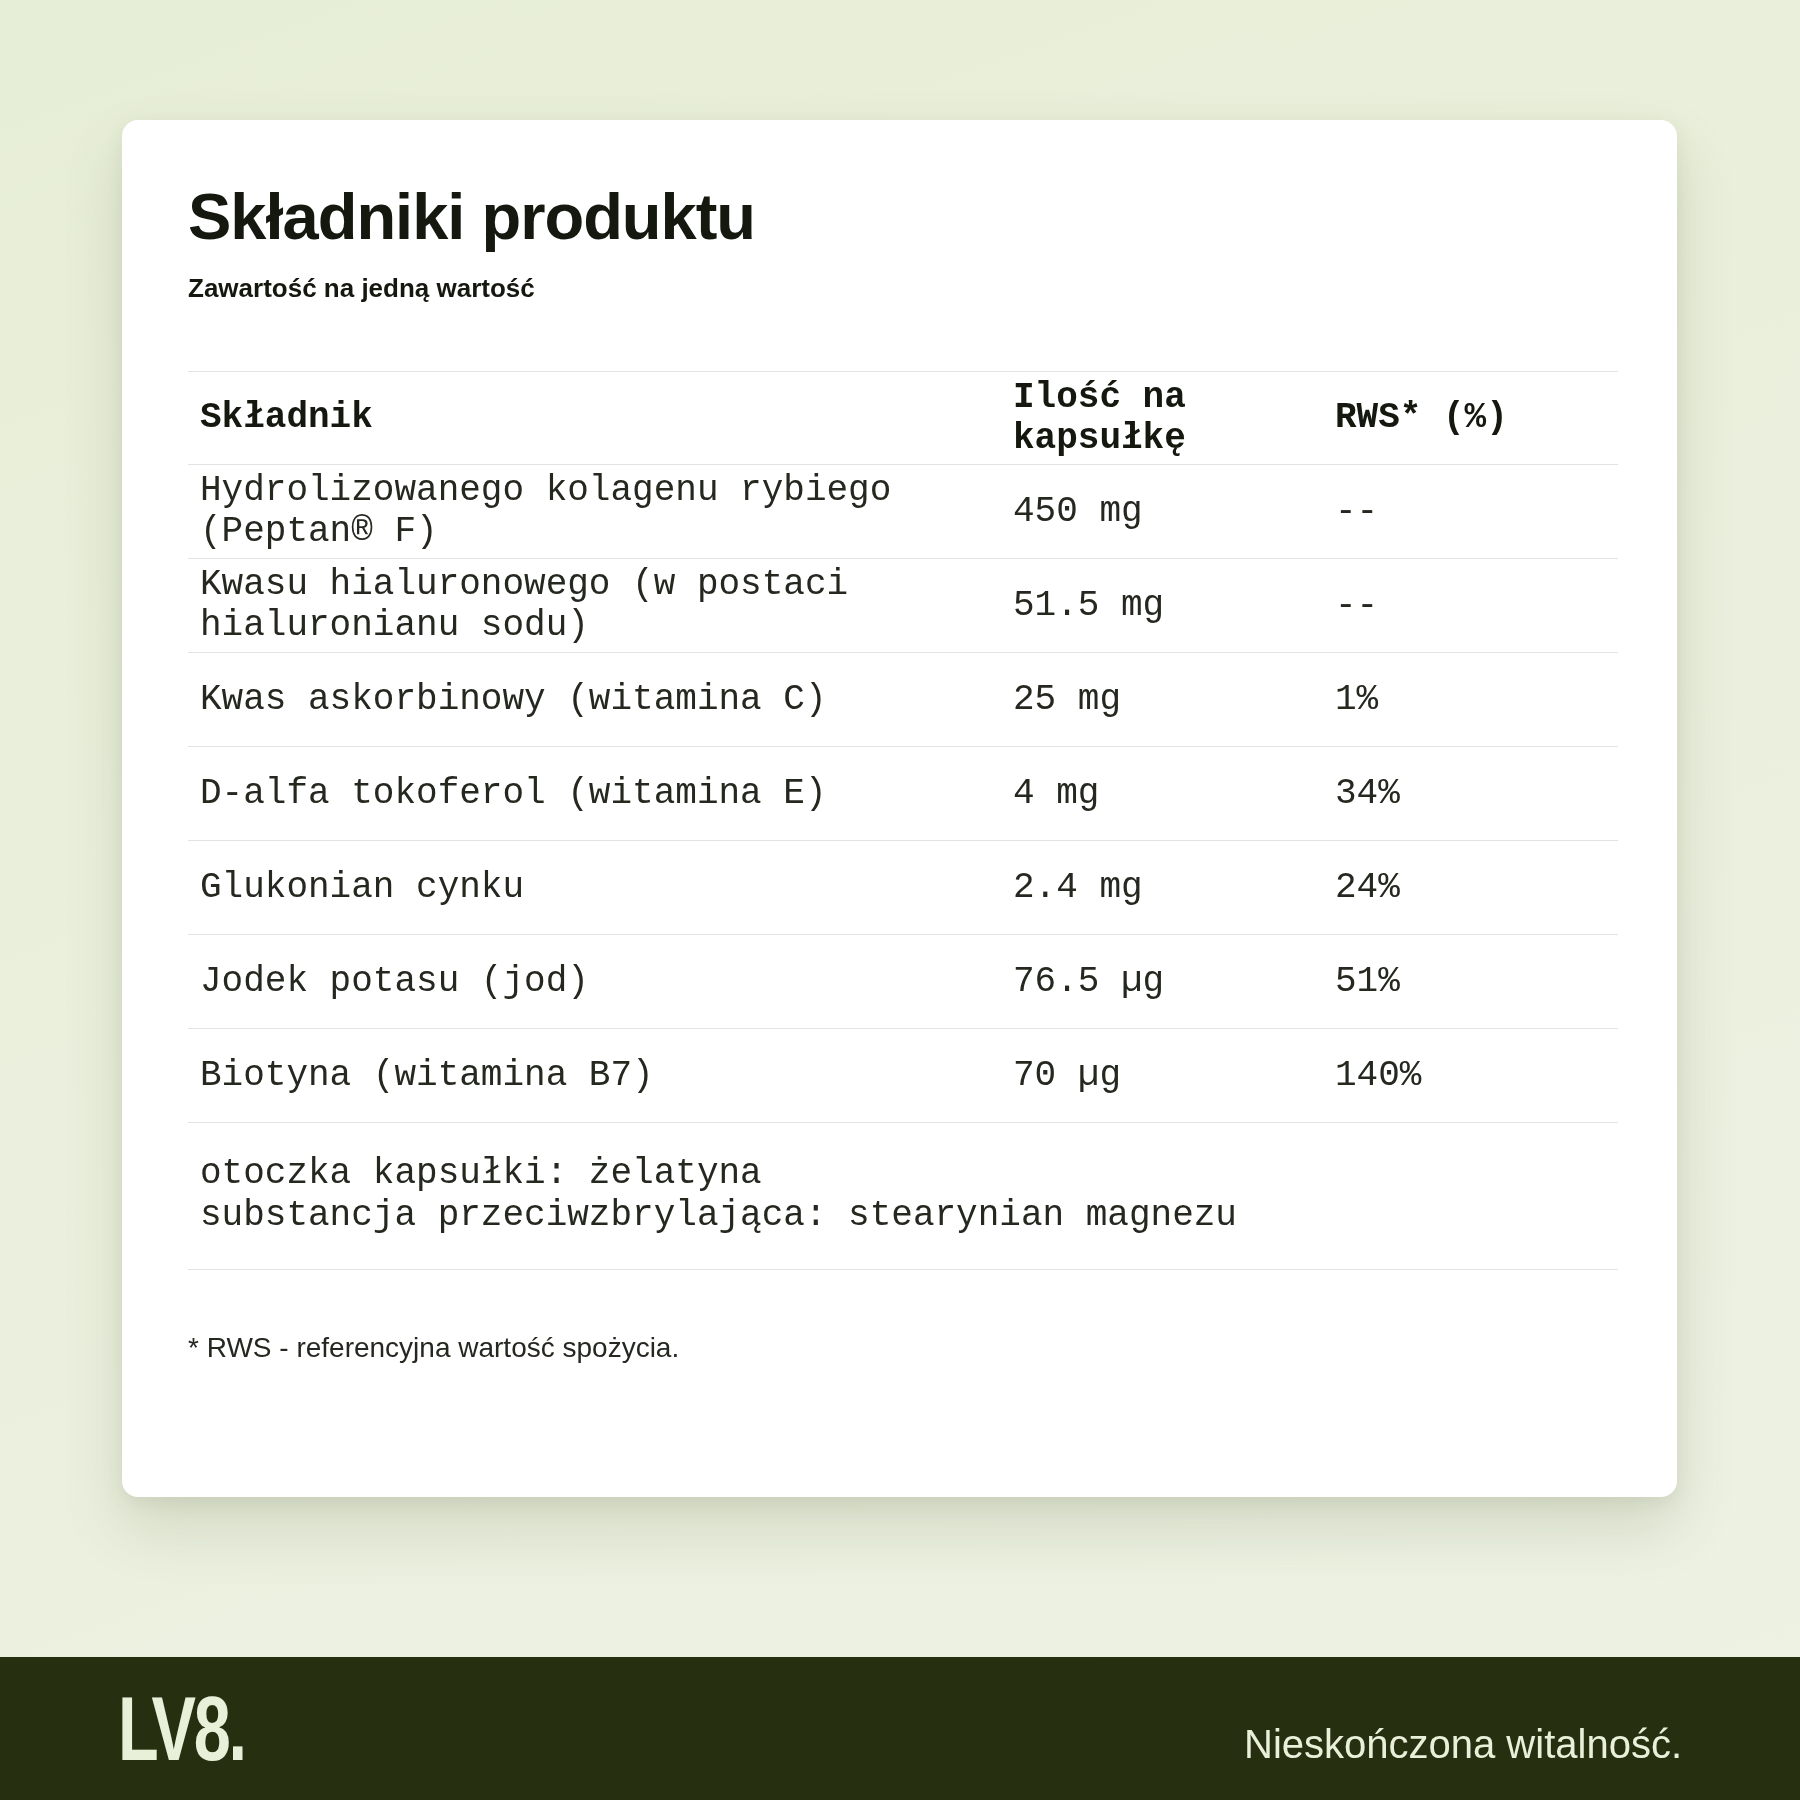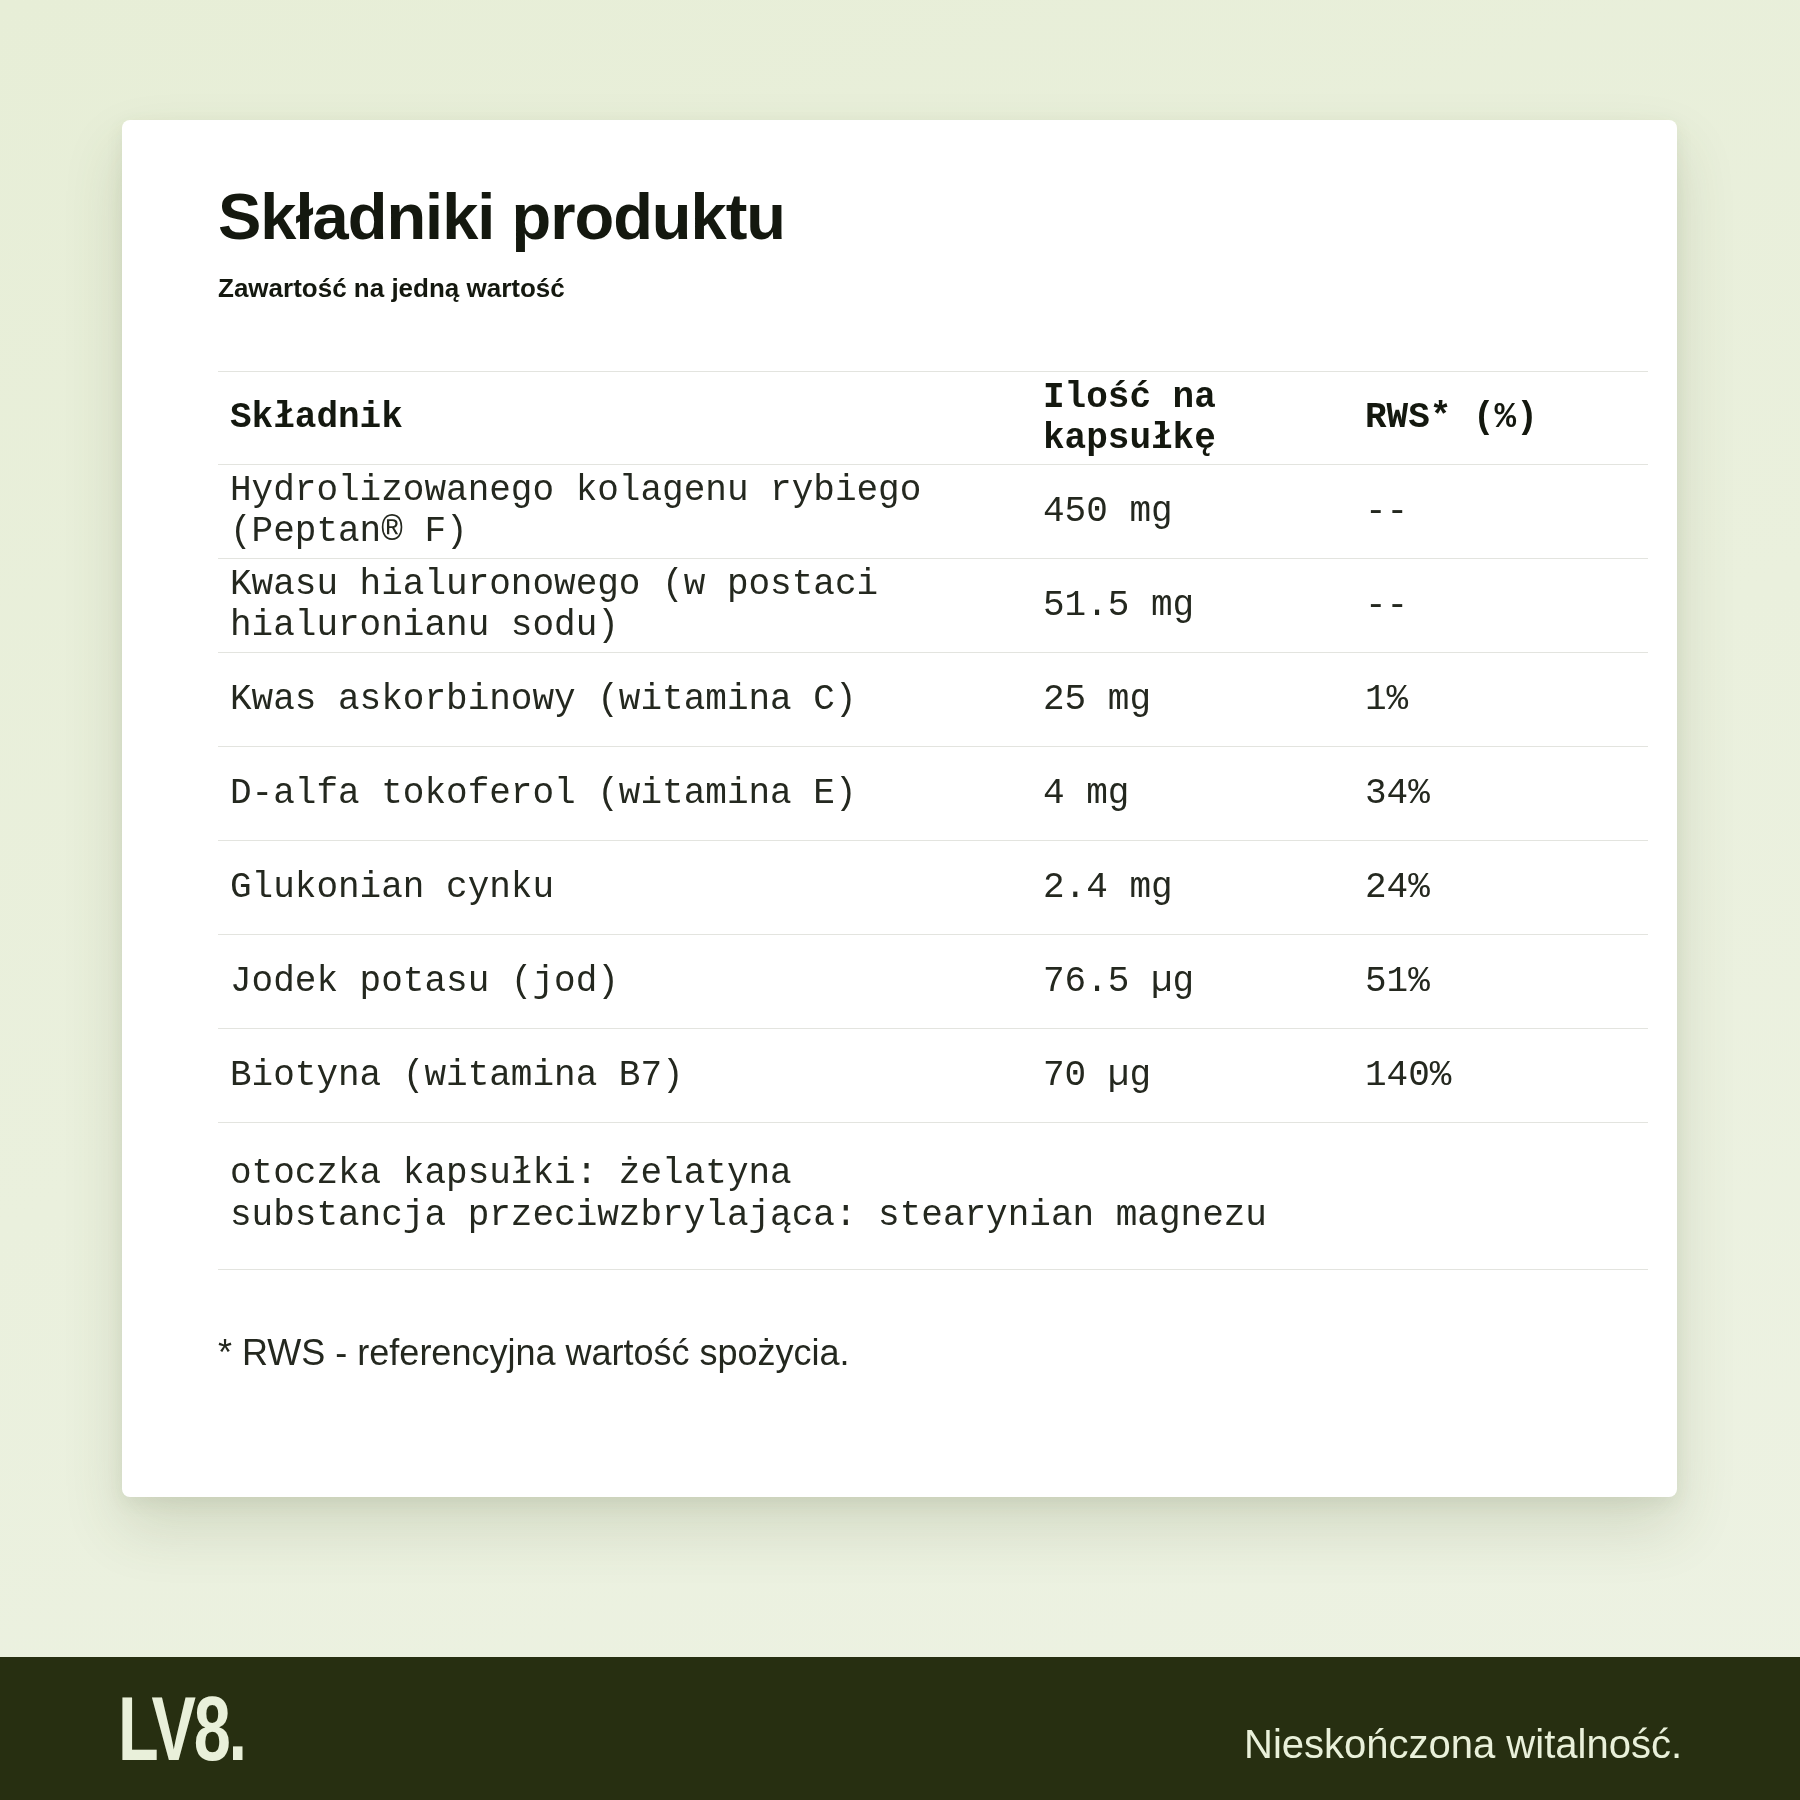--- a/index.html
+++ b/index.html
@@ -14,23 +14,23 @@
   }
   *{box-sizing:border-box;}
   html,body{margin:0;padding:0;}
   body{
     width:1800px;height:1800px;position:relative;overflow:hidden;
     font-family:"Liberation Sans", sans-serif;
     background:linear-gradient(160deg, var(--bg1) 0%, var(--bg2) 100%);
   }
   .card{
     position:absolute;left:122px;top:120px;width:1555px;height:1377px;
-    background:var(--card);border-radius:8px;
+    background:var(--card);border-radius:16px;
     box-shadow:0 30px 60px rgba(72,85,45,0.16), 0 6px 18px rgba(72,85,45,0.08);
-    padding:58px 60px 0 96px;
+    padding:58px 60px 0 66px;
   }
   .title{
     margin:0;font-size:65px;line-height:1.2;font-weight:700;
     letter-spacing:-1px;color:var(--heading);
   }
   .subtitle{
     margin:16px 0 0 0;font-size:26px;line-height:1.3;font-weight:700;
     color:var(--heading);
   }
   table.ingredients{
@@ -47,21 +47,21 @@
   }
   table.ingredients tbody td{
     height:94px;font-weight:400;
     border-bottom:1px solid var(--divider);
   }
   table.ingredients td.notes-cell{
     height:auto;padding-top:30px;padding-bottom:32px;line-height:42px;
     border-bottom:1px solid var(--divider);
   }
   .footnote{
-    margin:60px 0 0 0;font-size:36px;line-height:1.3;color:var(--text);
+    margin:60px 0 0 0;font-size:28px;line-height:1.3;color:var(--text);
   }
   .footer{
     position:absolute;left:0;top:1657px;width:1800px;height:143px;
     background:var(--footer-bg);
     display:flex;align-items:center;justify-content:space-between;
     padding:3px 118px;
   }
   .logo{
     font-size:90px;font-weight:700;line-height:1;letter-spacing:-3px;
     color:var(--footer-fg);

